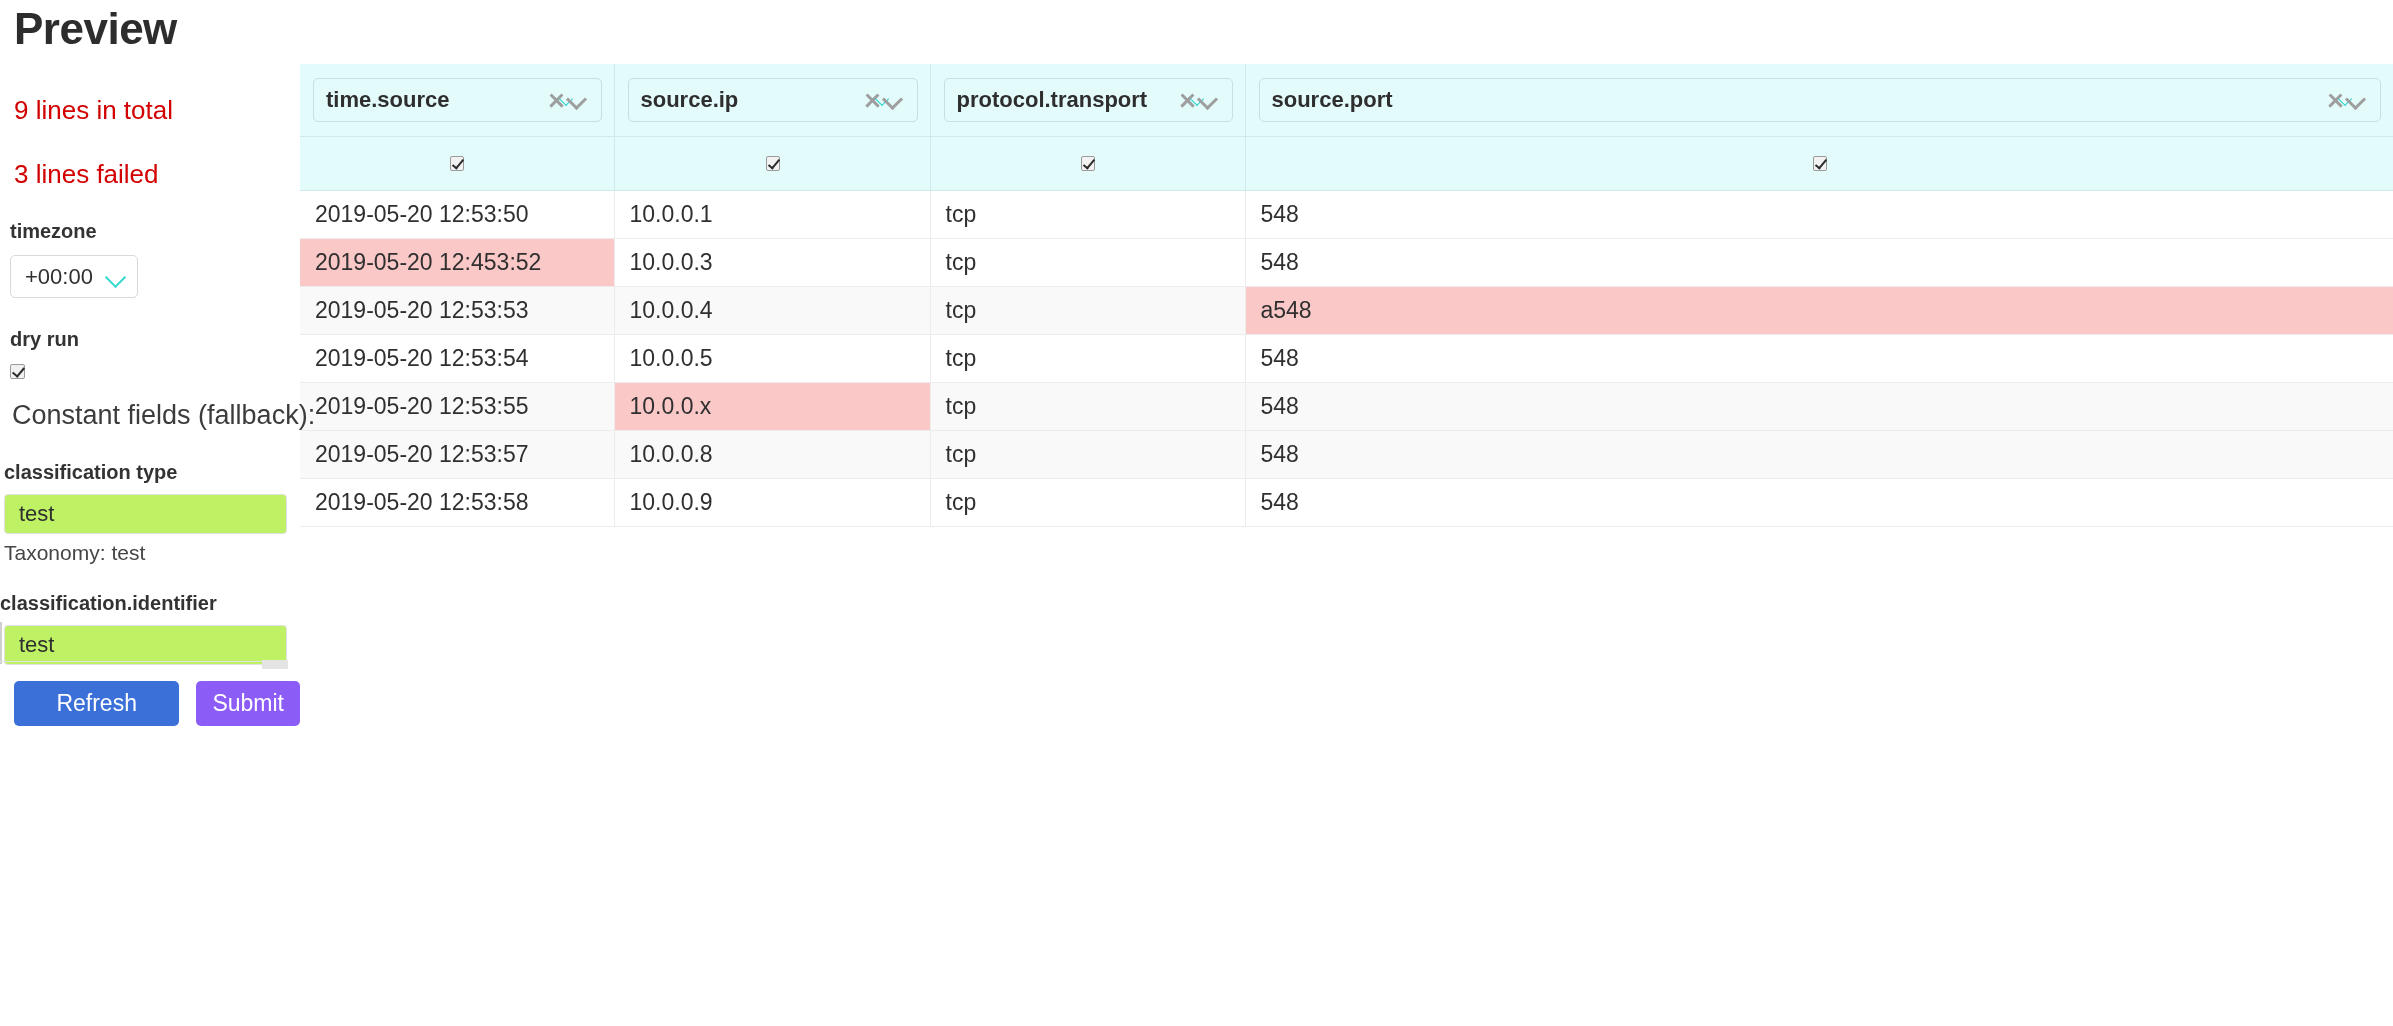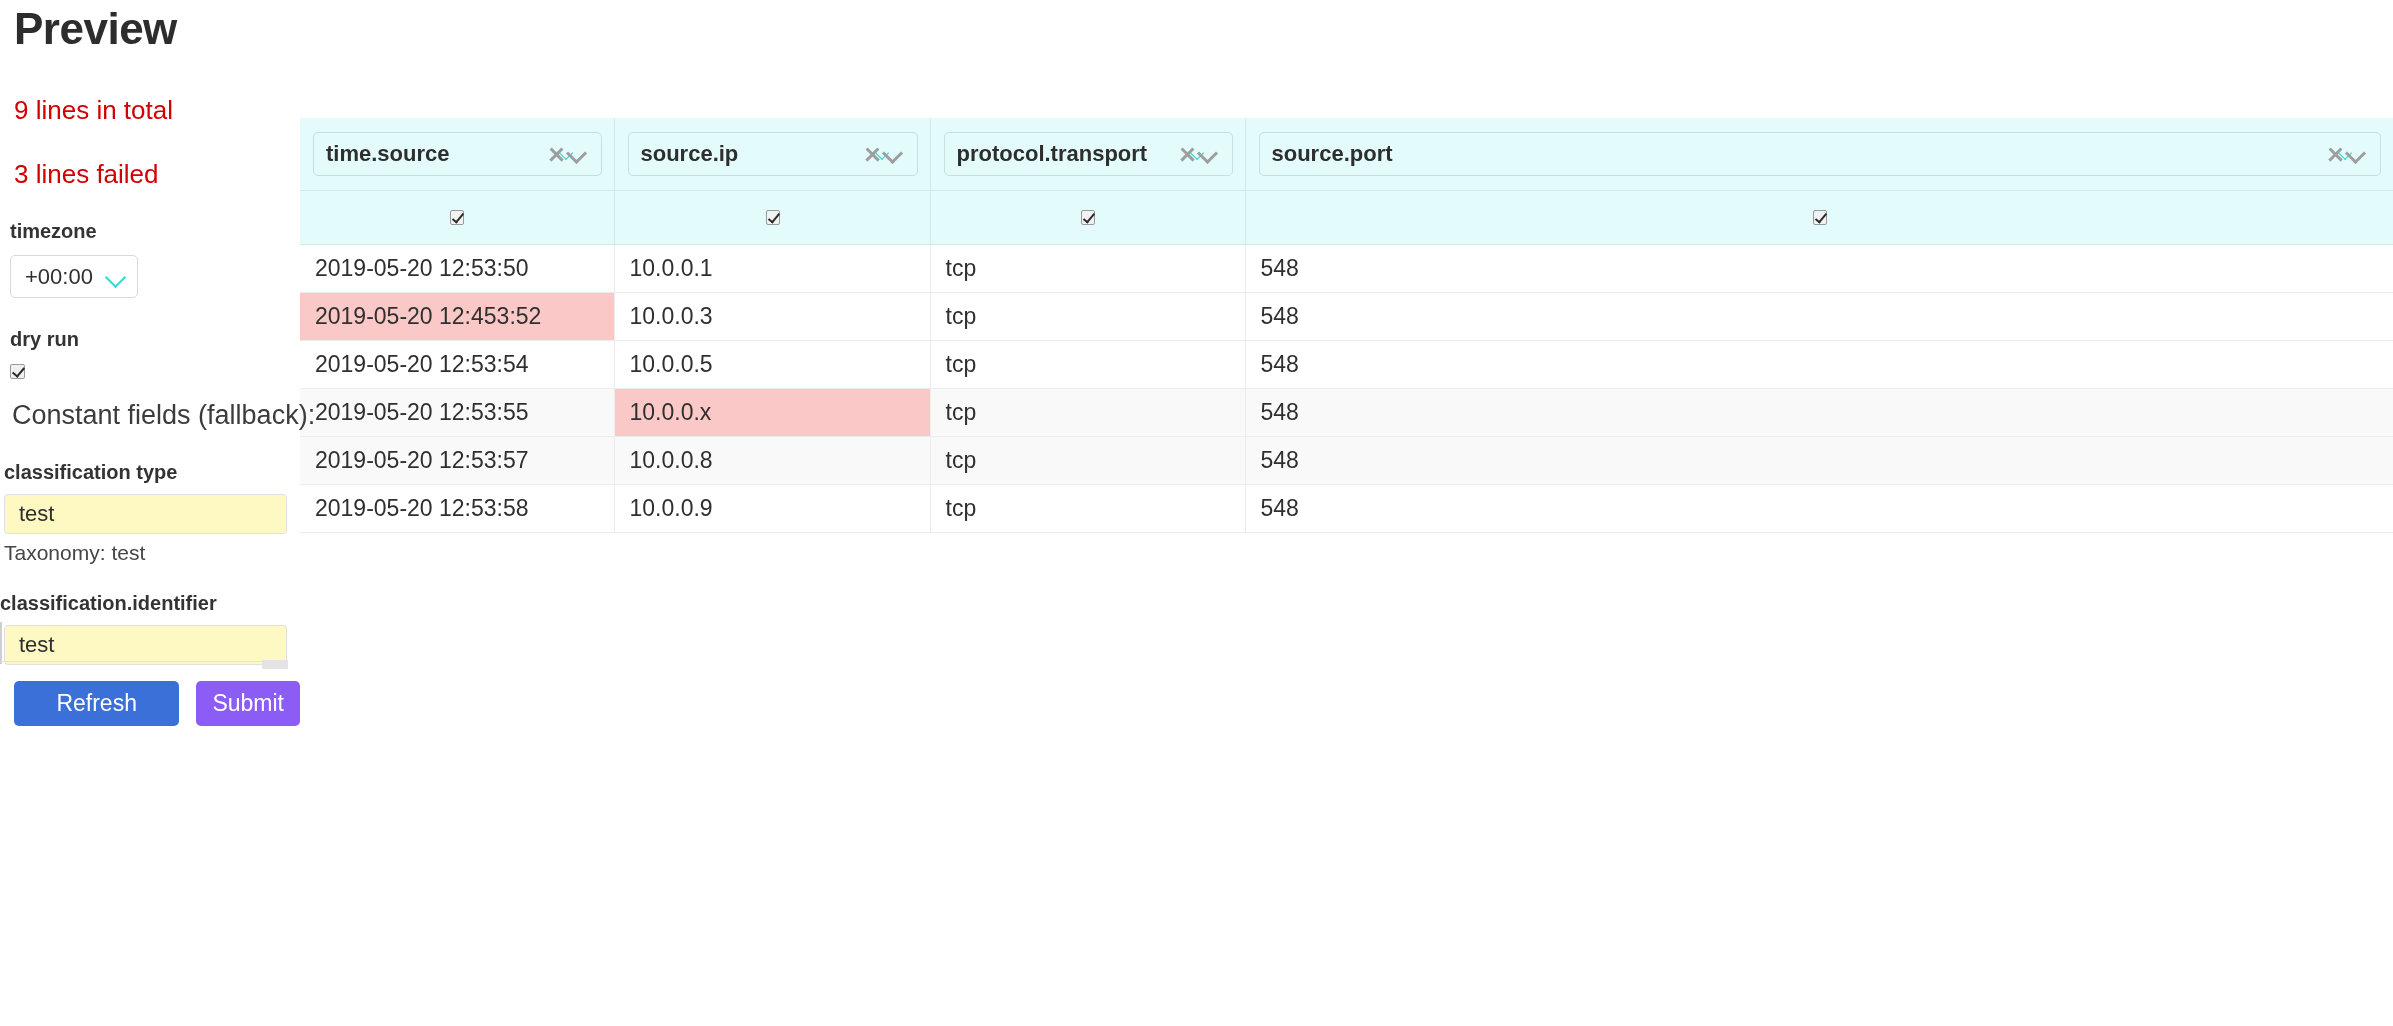--- a/index.html
+++ b/index.html
@@ -106,21 +106,21 @@
     white-space: nowrap;
   }
 
   .cls-label { margin-top: 30px; padding-left: 4px; }
   .text-input {
     margin: 10px 0 0 4px;
     width: 283px;
     height: 40px;
     border: 1px solid #e0e0e0;
     border-radius: 4px;
-    background: #fef9c3;
+    background: #bef264;
     font-size: 22px;
     color: #2f2f2f;
     padding: 0 0 0 14px;
     font-family: "Liberation Sans", sans-serif;
     outline: none;
   }
   .taxonomy {
     font-size: 21px;
     color: #454545;
     padding-left: 4px;
@@ -163,21 +163,21 @@
   .left-tick2 {
     position: absolute;
     left: 262px; top: 660px;
     width: 26px; height: 9px;
     background: #e4e4e4;
   }
 
   
   .table-wrap {
     flex: 1 1 auto;
-    padding-top: 118px;
+    padding-top: 64px;
     overflow: hidden;
   }
   table.grid {
     border-collapse: collapse;
     width: 2093px;
     table-layout: fixed;
   }
   table.grid col.c0 { width: 314px; }
   table.grid col.c1 { width: 316px; }
   table.grid col.c2 { width: 315px; }
@@ -408,20 +408,26 @@
             <td>10.0.0.1</td>
             <td>tcp</td>
             <td>548</td>
           </tr>
           <tr>
             <td class="err">2019-05-20 12:453:52</td>
             <td>10.0.0.3</td>
             <td>tcp</td>
             <td>548</td>
           </tr>
+          <tr class="alt">
+            <td>2019-05-20 12:53:53</td>
+            <td>10.0.0.4</td>
+            <td>tcp</td>
+            <td class="err">a548</td>
+          </tr>
           <tr>
             <td>2019-05-20 12:53:54</td>
             <td>10.0.0.5</td>
             <td>tcp</td>
             <td>548</td>
           </tr>
           <tr class="alt">
             <td>2019-05-20 12:53:55</td>
             <td class="err">10.0.0.x</td>
             <td>tcp</td>

